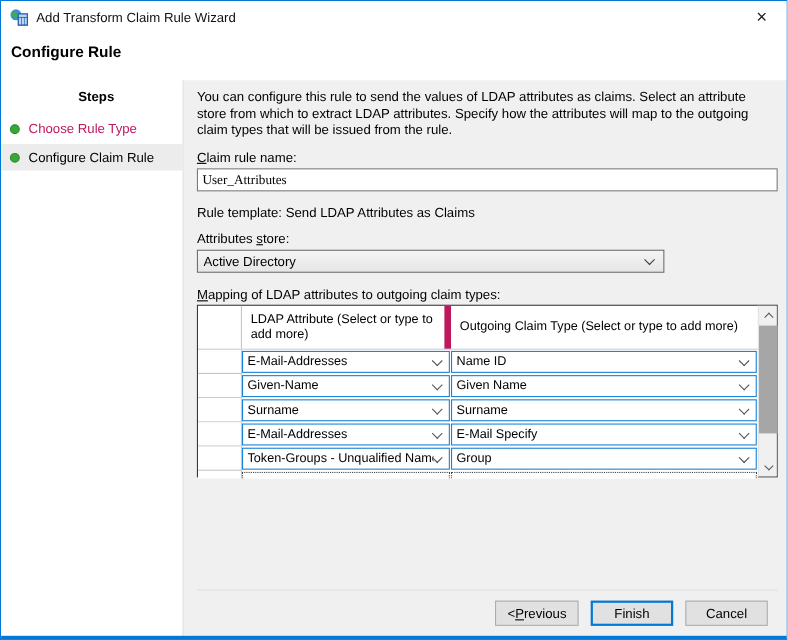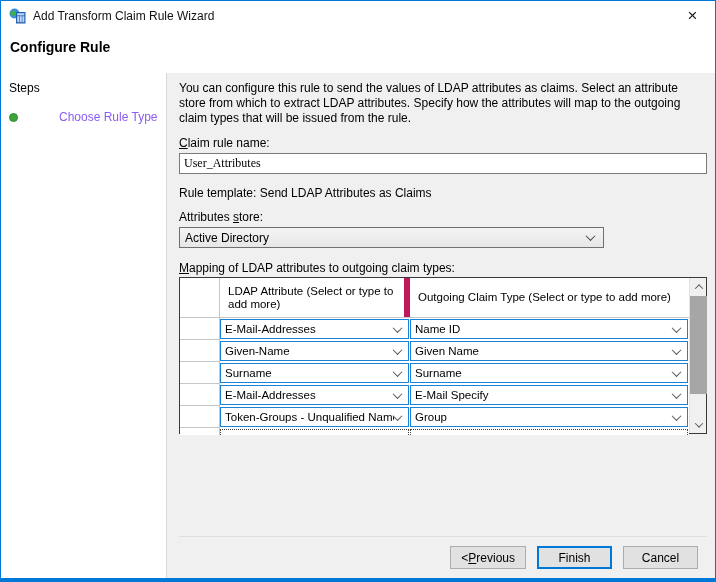--- a/index.html
+++ b/index.html
@@ -22,26 +22,26 @@
                font-size:17px; font-weight:300; color:#222; cursor:default; }
 
   
   .heading-area { height:42px; padding:8px 0 0 9px; background:#fff; flex:0 0 auto; }
   .heading { font-size:14px; font-weight:bold; color:#000; }
 
   
   .main { flex:1 1 auto; display:flex; min-height:0; }
 
   .steps-panel { width:166px; flex:0 0 auto; background:#fff; border-right:1px solid #d9d9d9; padding-top:6px; }
-  .steps-title { font-weight:normal; font-size:12px; padding:2px 0 10px 8px; }
+  .steps-title { font-weight:bold; font-size:12px; padding:2px 0 10px 8px;text-align:center; }
   .step-item { display:flex; align-items:center; height:24px; padding-left:8px; margin-bottom:2px; }
   .step-item.active { background:#ececec; }
   .bullet { width:9px; height:9px; border-radius:50%; background:#3aa63a; border:1px solid #2e8b2e; margin-right:8px; flex:0 0 auto; }
   .step-label { font-size:12px; }
-  .step-item.link .step-label { color:#8b5cf6;margin-left:33px; }
+  .step-item.link .step-label { color:#be185d; }
 
   .content { flex:1 1 auto; background:#f0f0f0; display:flex; flex-direction:column;
              padding:8px 8px 0 12px; min-width:0; }
 
   .desc { font-size:12px; line-height:15px; }
 
   .field-label { margin-top:10px; font-size:12px; }
   .u { text-decoration:underline; }
 
   .text-input { margin-top:3px; height:21px; width:100%; border:1px solid #7a7a7a; background:#fff;
@@ -126,20 +126,24 @@
   </div>
 
   <div class="main">
 
     <div class="steps-panel">
       <div class="steps-title">Steps</div>
       <div class="step-item link">
         <span class="bullet"></span>
         <span class="step-label">Choose Rule Type</span>
       </div>
+      <div class="step-item active">
+        <span class="bullet"></span>
+        <span class="step-label">Configure Claim Rule</span>
+      </div>
     </div>
 
     <div class="content">
 
       <div class="desc">You can configure this rule to send the values of LDAP attributes as claims. Select an attribute store from which to extract LDAP attributes. Specify how the attributes will map to the outgoing claim types that will be issued from the rule.</div>
 
       <div class="field-label"><span class="u">C</span><span>laim rule name:</span></div>
       <input class="text-input" type="text" value="User_Attributes" style="">
 
       <div class="rule-template">Rule template: Send LDAP Attributes as Claims</div>

